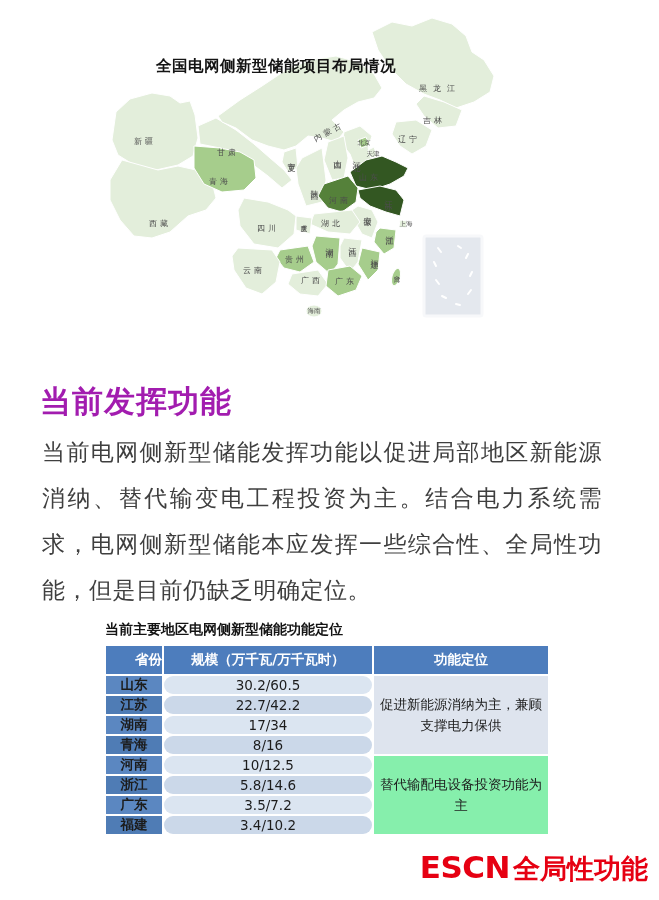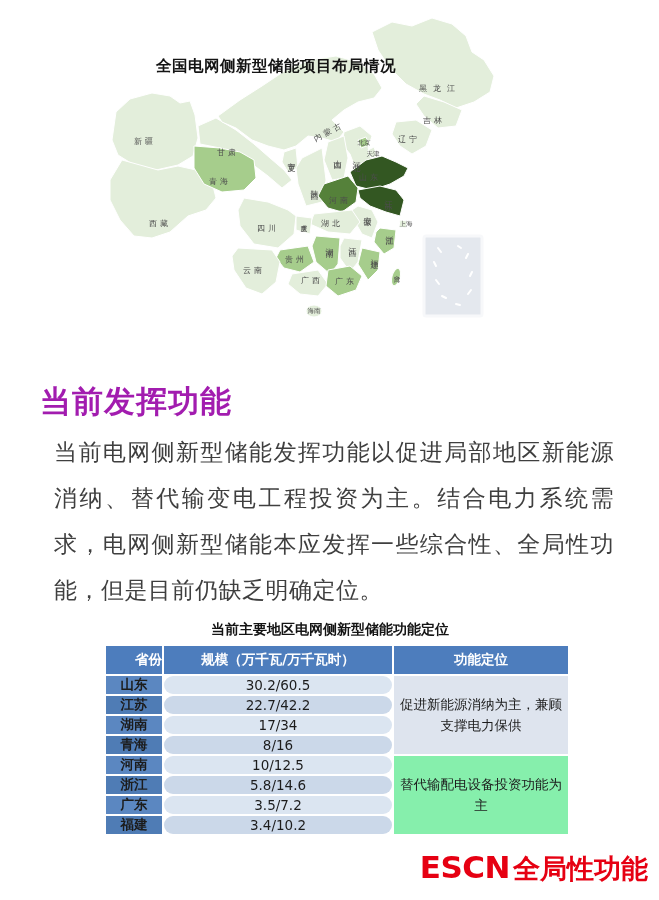--- a/index.html
+++ b/index.html
@@ -28,32 +28,32 @@
   .legend-item{display:flex;align-items:center;margin-bottom:9px;}
   .legend-swatch{width:20px;height:14px;margin-right:13px;}
   .sw0{background:#a6cd8c;}
   .sw1{background:#55813a;}
   .sw2{background:#335722;}
   .legend-label{font-size:12.5px;color:#2e2e2e;}
 
   
   #section-heading{position:absolute;left:40px;top:381px;font-size:31px;font-weight:bold;
                    color:#a21caf;letter-spacing:1px;}
-  #section-paragraph{position:absolute;left:54px;top:429px;width:560px;font-size:23px;
+  #section-paragraph{position:absolute;left:42px;top:429px;width:560px;font-size:23px;
                      color:#3f3f3f;line-height:46px;text-align:justify;letter-spacing:0.5px;}
 
   
-  #table-title{position:absolute;left:105px;top:621px;width:450px;text-align:center;
+  #table-title{position:absolute;left:105px;top:621px;width:450px;
                font-size:14px;font-weight:bold;color:#141414;}
   #storage-table{position:absolute;left:104px;top:644px;border-collapse:separate;
                  border-spacing:2px;background:#ffffff;}
   #storage-table th{background:#4d7dbd;color:#ffffff;font-size:13.5px;font-weight:bold;
                     text-align:center;padding:0;height:28px;}
   #storage-table .col-prov{width:56px;text-align:right;}
-  #storage-table .col-scale{width:228px;}
+  #storage-table .col-scale{width:208px;}
   #storage-table .col-func{width:174px;}
   #storage-table td{padding:0;height:17px;font-size:13.5px;text-align:center;color:#1c1c1c;}
   td.prov{background:#5b87c1;color:#ffffff;font-weight:bold;font-size:13px;}
   tr:nth-child(even) td.prov{background:#4f7cb5;}
   td.val{background:#dbe5f1;font-size:14px;border-radius:9px;}
   tr:nth-child(even) td.val{background:#cbd8e9;}
   td.func{font-size:13.5px;line-height:1.55;padding:0 8px;}
   td.func.f1{background:#dee4ee;}
   td.func.f2{background:#86efac;margin-left:39px;}
 

